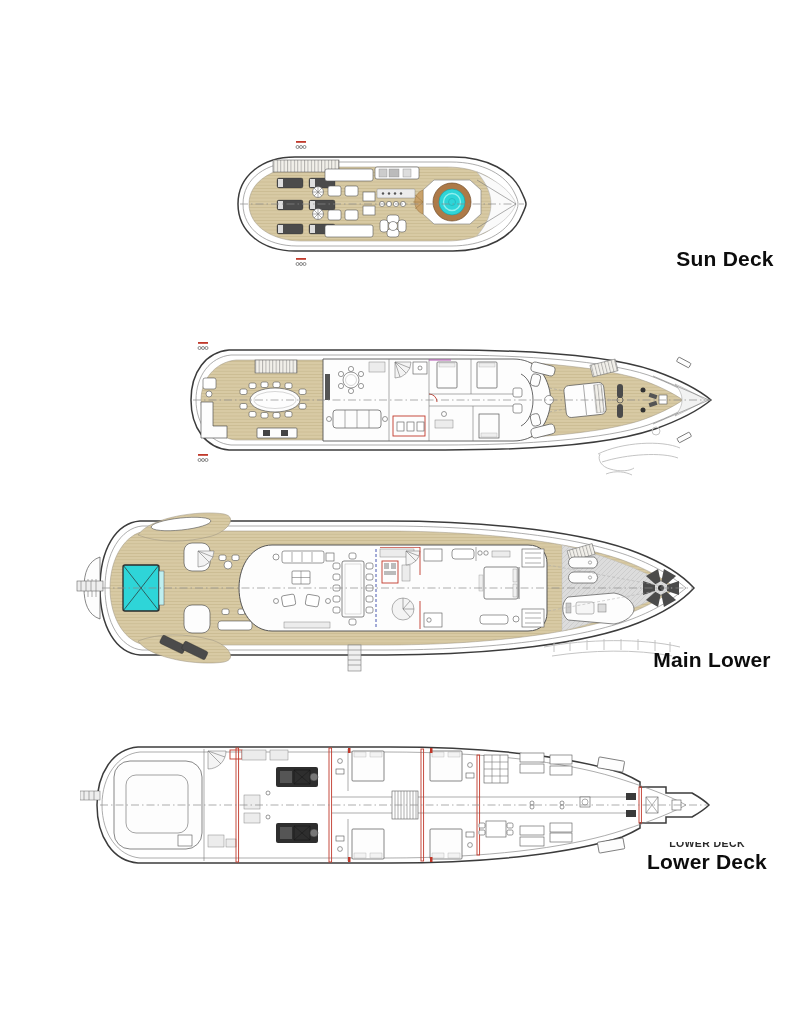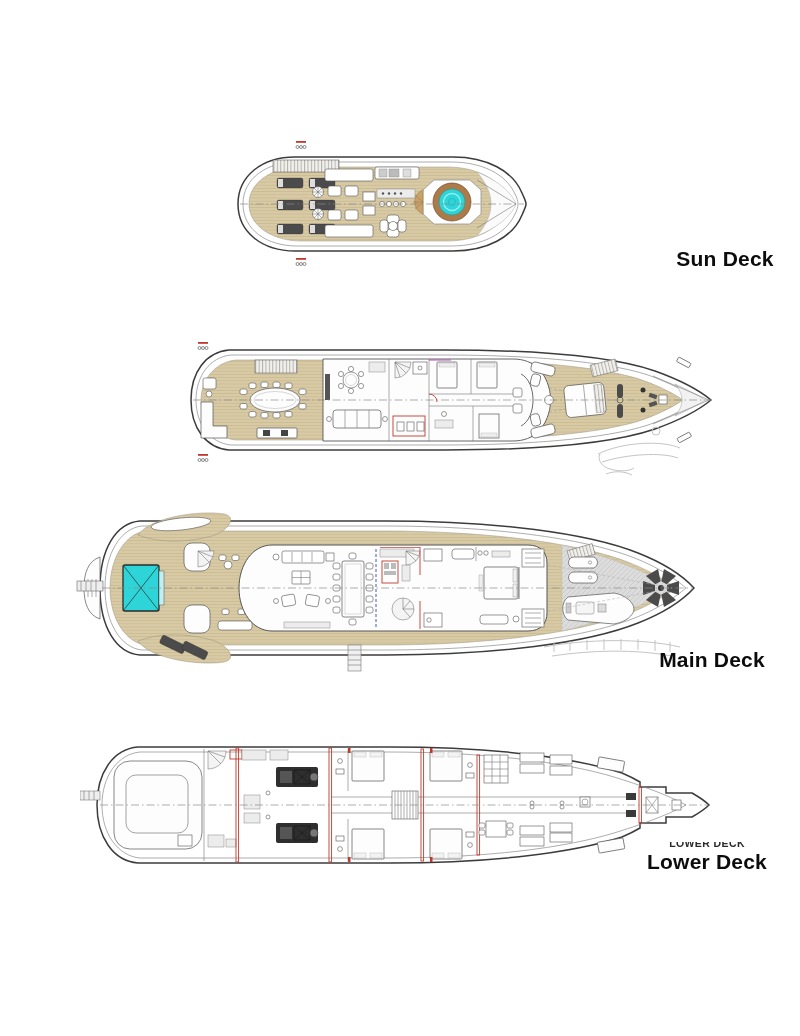--- a/index.html
+++ b/index.html
@@ -399,21 +399,21 @@
       <rect x="272" y="140" width="13" height="26" fill="#f0f0f0" stroke="#777" stroke-width=".6"></rect>
       <path class="ln" d="M272,145 H285 M272,150 H285 M272,155 H285 M272,160 H285"></path>
       <g>
         <path class="sk" d="M468,142 C510,134 566,133 604,142"></path>
         <path class="sk" d="M476,151 C515,145 560,144 596,151"></path>
         <path class="sk" d="M478,137 V147 M494,136 V146 M511,135 V145 M528,134 V145 M545,134 V145 M562,134 V145 M579,135 V146 M594,137 V147" stroke-width=".6"></path>
       </g>
       <line class="cl" x1="26" y1="83" x2="616" y2="83"></line>
     </svg>
   </div>
-  <div class="deck-label" style="left:627px;top:648px">Main Deck</div>
+  <div class="deck-label" style="left:627px;top:648px">Main Lower</div>
 
   <div class="plan" style="left:80px;top:735px;width:632px;height:140px">
     <svg width="632" height="140" viewBox="0 0 632 140" xmlns="http://www.w3.org/2000/svg">
       <g>
         <path class="hull" d="M58,12 L310,12 C412,12 492,22 542,38 C549,41 555,44 560,47 L560,52 L586,52 L586,58 L612,58 C619,62 625,66 629,70 C625,74 619,78 612,82 L586,82 L586,88 L560,88 L560,93 C555,96 549,99 542,102 C492,118 412,128 310,128 L58,128 C33,126 17,102 17,70 C17,38 33,14 58,12 Z"></path>
         <path class="inner" d="M60,17 L308,17 C406,17 484,27 534,42 C560,50 588,60 606,70 C588,80 560,90 534,98 C484,113 406,123 308,123 L60,123 C38,121 22,99 22,70 C22,41 38,19 60,17 Z"></path>
       </g>
       <g>
         <rect x="0" y="56" width="20" height="9" fill="#eee" stroke="#666" stroke-width=".5"></rect>
         <path class="ln" d="M4,56 V65 M9,56 V65 M14,56 V65"></path>

